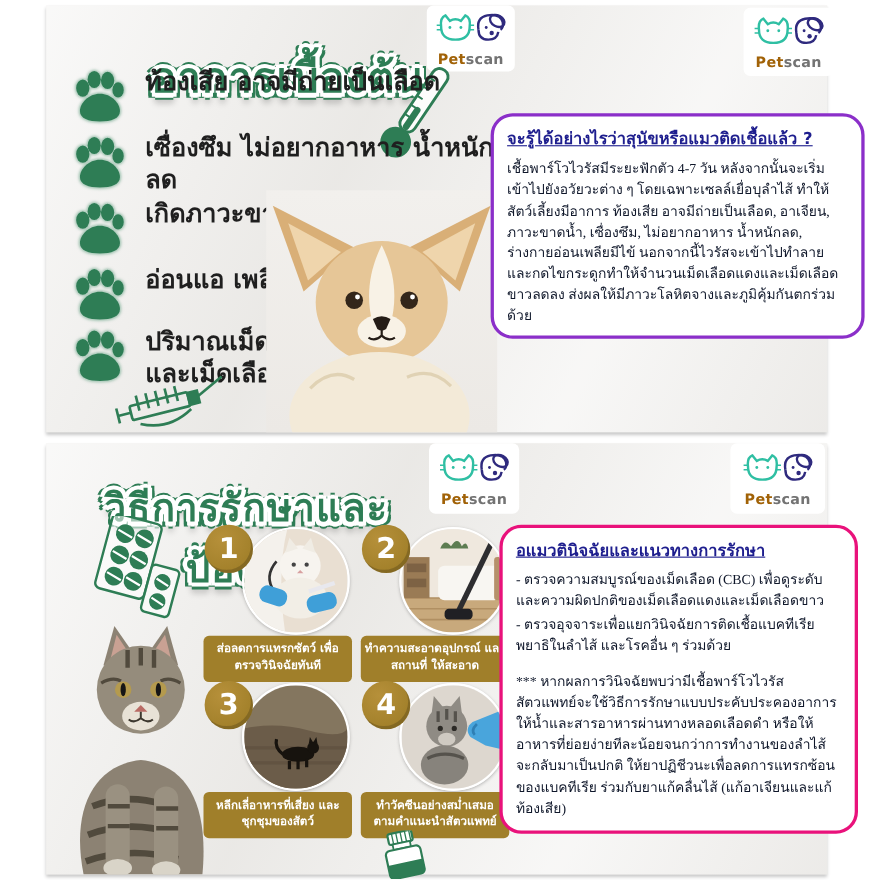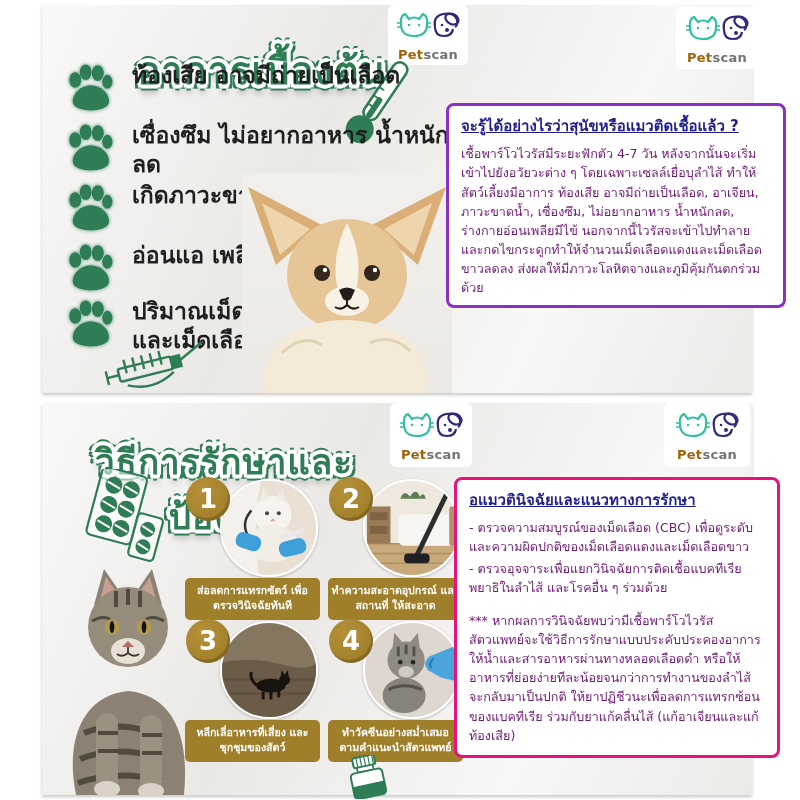--- a/index.html
+++ b/index.html
@@ -25,24 +25,24 @@
         align-items:center;justify-content:center;padding:2px 3px;}
   .logo-text{font-size:13px;font-weight:bold;line-height:1;margin-top:1px;letter-spacing:.3px;}
   .logo-text .pet{color:#a16207;}
   .logo-text .scan{color:#737373;}
 
   .symptom-row{position:absolute;left:22px;display:flex;align-items:flex-start;gap:16px;width:400px;}
   .symptom-text{font-size:23px;font-weight:bold;color:#1f1f1f;line-height:1.25;}
   .paw{width:52px;height:52px;flex:0 0 52px;
        filter:drop-shadow(0 0 1.5px #fff) drop-shadow(0 0 1.2px #2e7d55);}
 
-  .infobox{position:absolute;background:#fff;border-radius:8px;}
+  .infobox{position:absolute;background:#fff;border-radius:20px;}
   .infobox h3{margin:0 0 8px 0;font-size:15px;font-weight:bold;color:#1e1e8e;
               text-decoration:underline;line-height:1.35;}
-  .infobox p{margin:0;font-size:12.6px;line-height:1.52;color:#701a75;}
+  .infobox p{margin:0;font-size:12.6px;line-height:1.52;color:#0f172a;font-family:Liberation Serif, serif;}
   #purple-box{left:404px;top:98px;width:310px;border:3px solid #8b2fc9;padding:10px 12px 8px 12px;}
   #pink-box{left:412px;top:74px;width:296px;border:3px solid #e9127b;padding:10px 12px 8px 12px;}
   #pink-box p{margin-bottom:2px;}
   #pink-box .note{margin-top:14px;}
 
   .steps-grid{position:absolute;left:142px;top:74px;width:280px;display:grid;
               grid-template-columns:137px 137px;column-gap:6px;row-gap:0;}
   .step-cell{position:relative;width:137px;height:146px;}
   .step-photo{position:absolute;right:3px;top:2px;width:94px;height:94px;border-radius:50%;
               overflow:hidden;border:2px solid #fff;box-shadow:0 1px 3px rgba(0,0,0,.25);}

